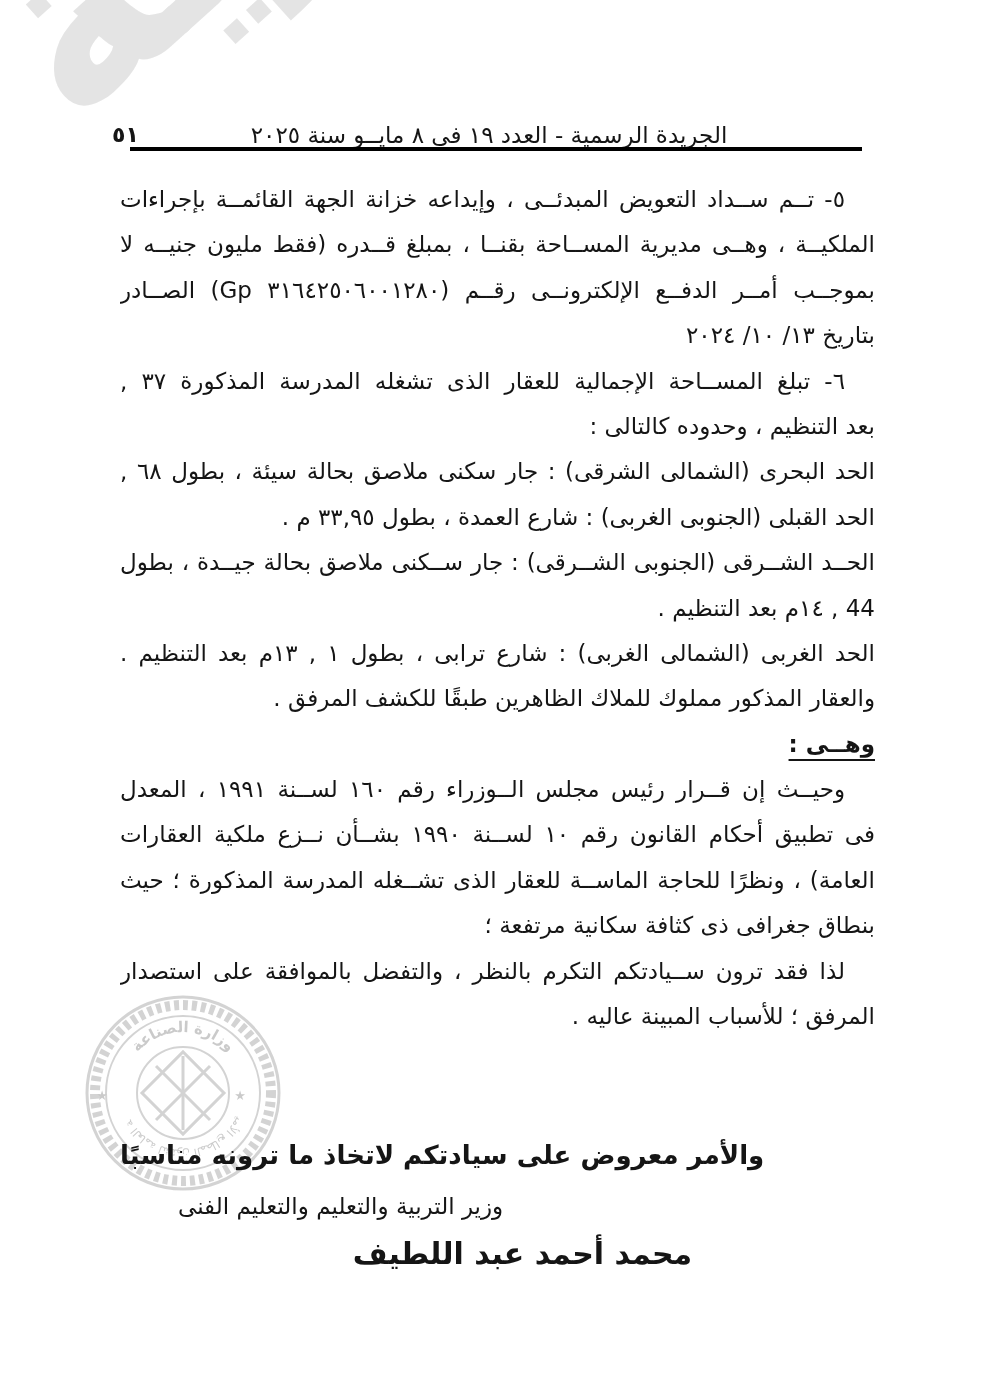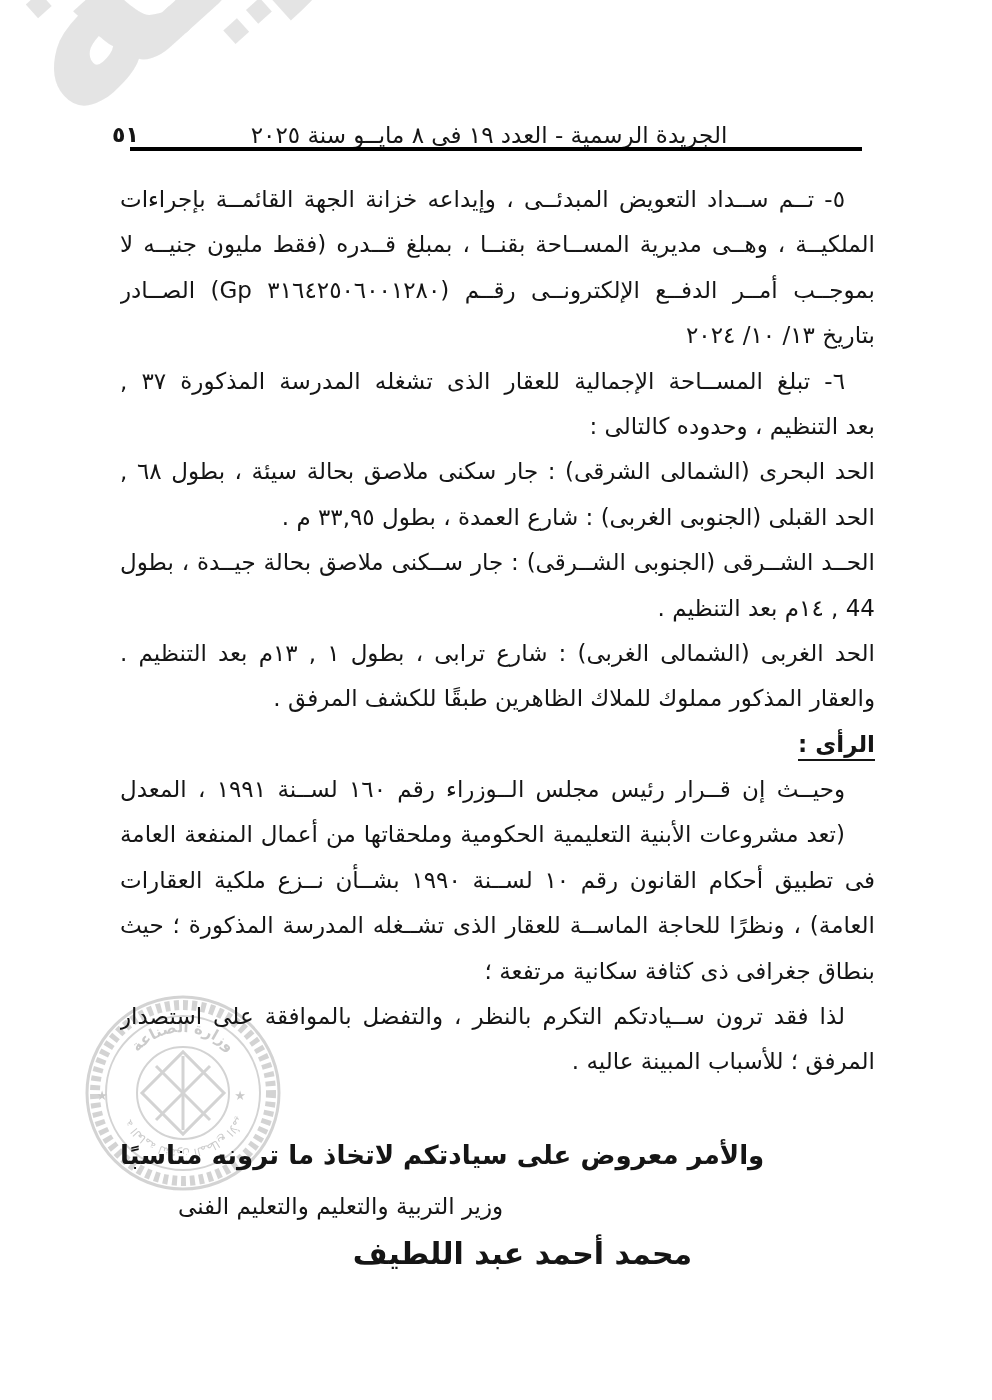--- a/index.html
+++ b/index.html
@@ -167,23 +167,22 @@
     <div class="line j">بموجــب أمــر الدفــع الإلكترونــى رقــم (٣١٦٤٢٥٠٦٠٠١٢٨٠ Gp) الصــادر</div>
     <div class="line r">بتاريخ ١٣/ ١٠/ ٢٠٢٤</div>
     <div class="line j ind">٦- تبلغ المســاحة الإجمالية للعقار الذى تشغله المدرسة المذكورة ٣٧ , ٤٦٨م٢</div>
     <div class="line r">بعد التنظيم ،  وحدوده كالتالى :</div>
     <div class="line j">الحد البحرى (الشمالى الشرقى) : جار سكنى ملاصق بحالة سيئة ، بطول ٦٨ , ٣٣ م .</div>
     <div class="line r">الحد القبلى (الجنوبى الغربى) : شارع العمدة ، بطول ٣٣,٩٥ م .</div>
     <div class="line j">الحــد الشــرقى (الجنوبى الشــرقى) : جار ســكنى ملاصق بحالة جيــدة ، بطول</div>
     <div class="line r">44 , ١٤م بعد التنظيم .</div>
     <div class="line j">الحد الغربى (الشمالى الغربى) : شارع ترابى ، بطول ١ , ١٣م بعد التنظيم .</div>
     <div class="line r">والعقار المذكور مملوك للملاك الظاهرين طبقًا للكشف المرفق .</div>
-    <div class="line r head">الرأى :</div>
+    <div class="line r head">وهــى :</div>
     <div class="line j ind">وحيــث إن قــرار رئيس مجلس الــوزراء رقم ١٦٠ لســنة ١٩٩١ ، المعدل بالقرار</div>
-    <div class="line j ind">(تعد مشروعات الأبنية التعليمية الحكومية وملحقاتها من أعمال المنفعة العامة</div>
     <div class="line j">فى تطبيق أحكام القانون رقم ١٠ لســنة ١٩٩٠ بشــأن نــزع ملكية العقارات للمنفعة</div>
     <div class="line j">العامة) ، ونظرًا للحاجة الماســة للعقار الذى تشــغله المدرسة المذكورة ؛ حيث إنه يقع</div>
     <div class="line r">بنطاق جغرافى ذى كثافة سكانية مرتفعة ؛</div>
     <div class="line j ind">لذا فقد ترون ســيادتكم التكرم بالنظر ، والتفضل بالموافقة على استصدار القرار</div>
     <div class="line r">المرفق ؛ للأسباب المبينة عاليه .</div>
   </div>
 
   <div class="closing">والأمر معروض على سيادتكم لاتخاذ ما ترونه مناسبًا</div>
   <div class="minister-title">وزير التربية والتعليم والتعليم الفنى</div>
   <div class="minister-name">محمد أحمد عبد اللطيف</div>

